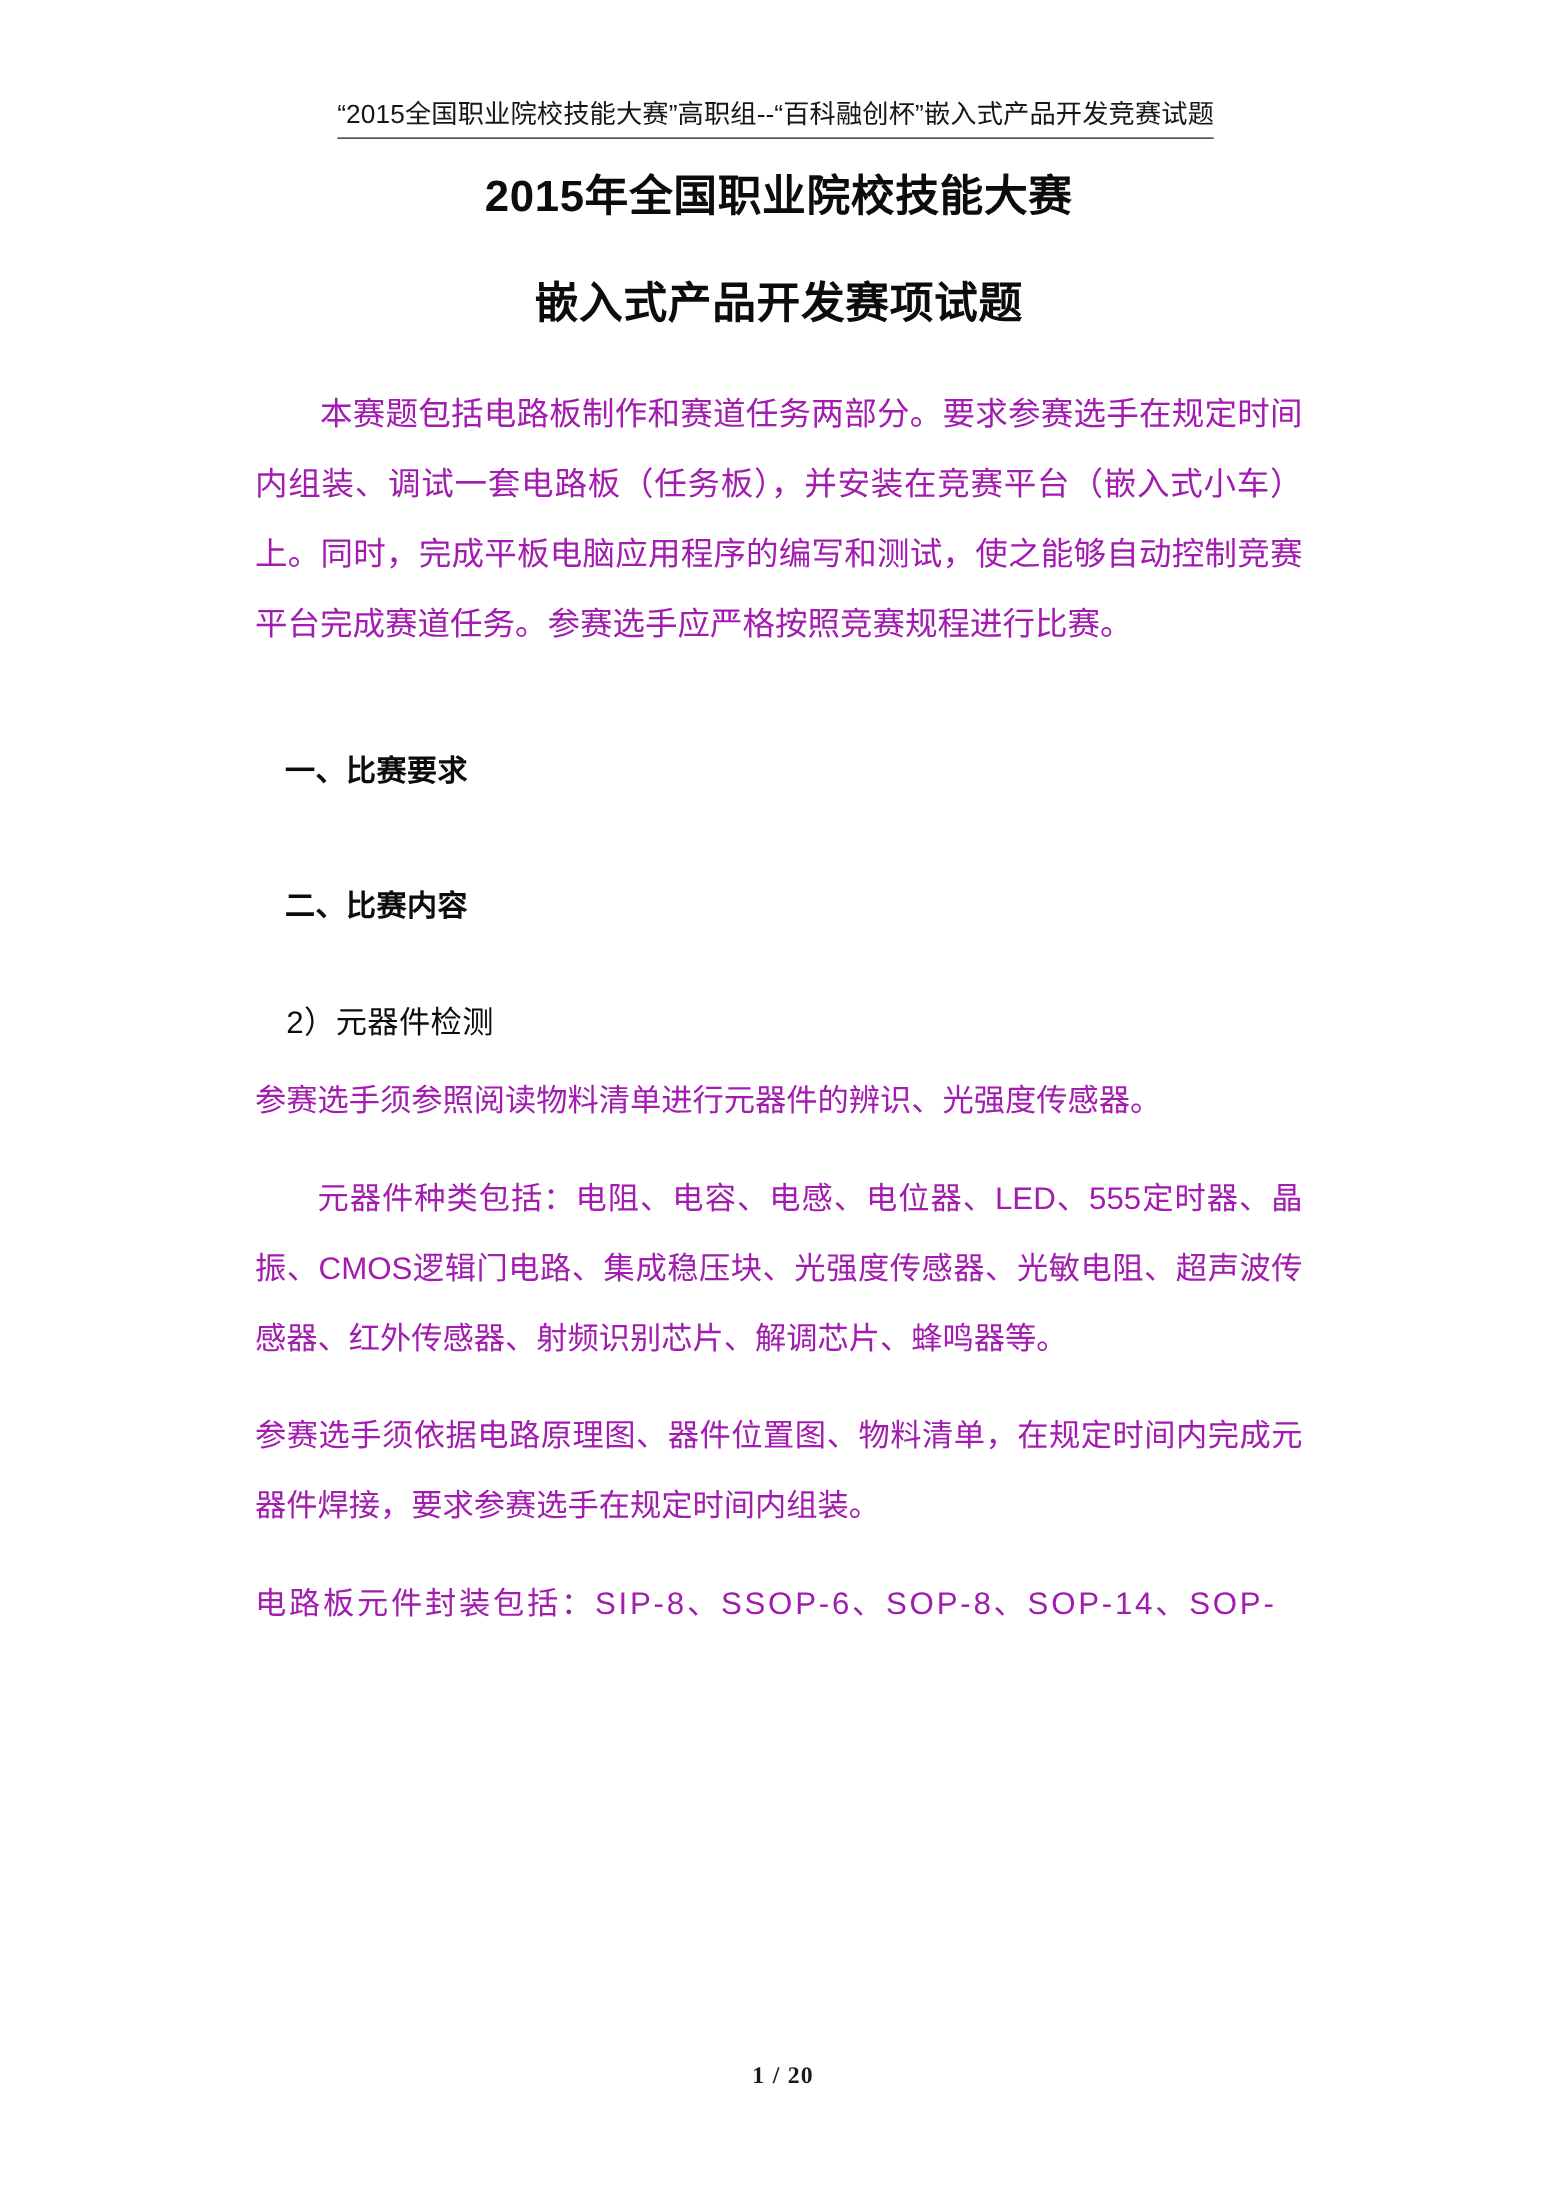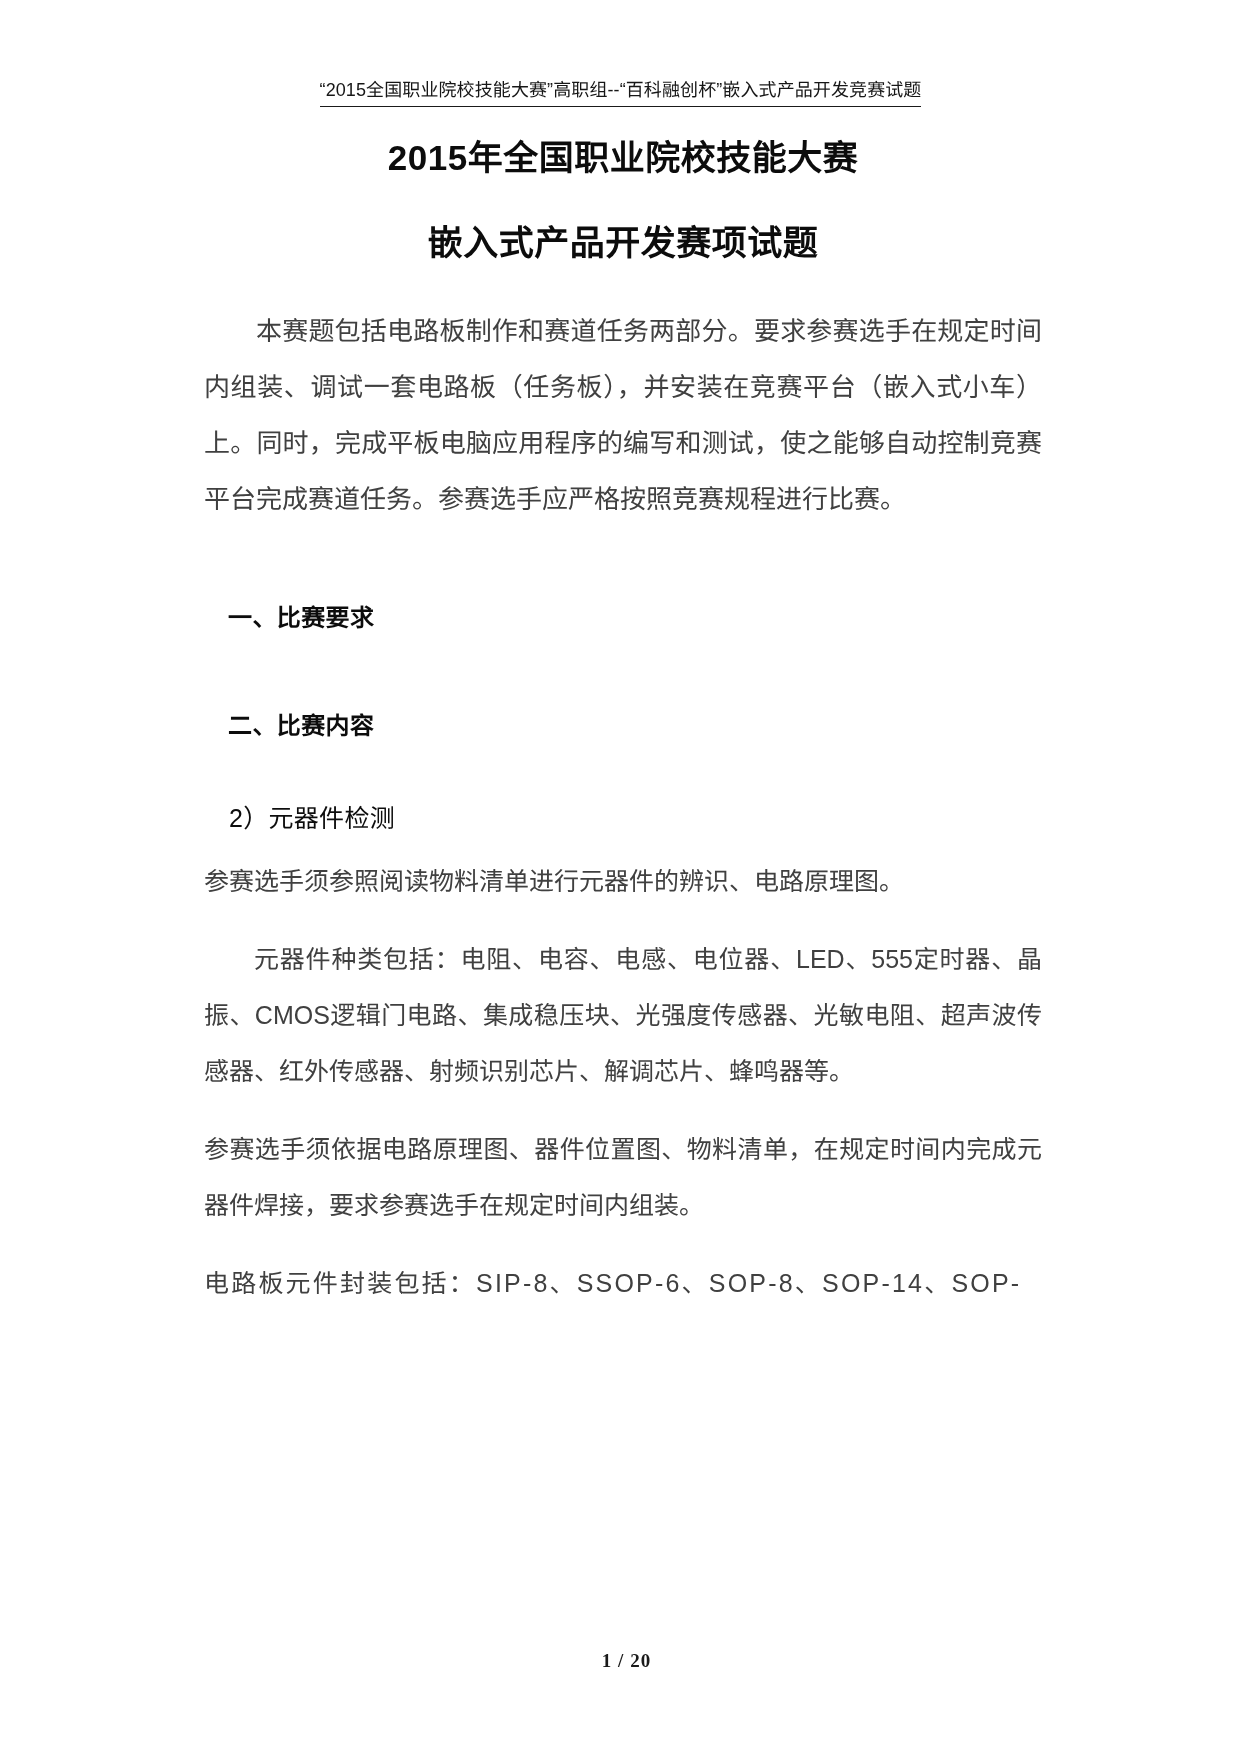--- a/index.html
+++ b/index.html
@@ -27,21 +27,21 @@
   .header-zone {
     position: absolute;
     top: 78px;
     left: 0;
     right: 0;
     display: flex;
     justify-content: center;
   }
   .header-text {
     font-family: "Liberation Sans", "DejaVu Sans", sans-serif;
-    font-size: 18px;
+    font-size: 21px;
     line-height: 1.35;
     letter-spacing: 0.1px;
     color: #161616;
     white-space: nowrap;
     border-bottom: 1.2px solid #1a1a1a;
     padding-bottom: 4px;
   }
 
   
   .content {
@@ -65,21 +65,21 @@
   .doc-title.second { margin: 0; padding-top: 50px; }
 
   
   p.body-par {
     margin: 0;
     font-size: 26px;
     line-height: 56px;
     text-align: justify;
     text-justify: inter-ideograph;
     text-indent: 2em;
-    color: #404040;
+    color: #a21caf;
     font-family: "Liberation Serif", "DejaVu Serif", serif;
   }
   p.body-par.no-indent { text-indent: 0; }
 
   .par-intro { padding-top: 44px; }
 
   
   .part-heading {
     text-align: center;
     font-family: "Liberation Sans", "DejaVu Sans", sans-serif;
@@ -162,21 +162,21 @@
     <p class="body-par par-intro">本赛题包括电路板制作和赛道任务两部分。要求参赛选手在规定时间内组装、调试一套电路板（任务板），并安装在竞赛平台（嵌入式小车）上。同时，完成平板电脑应用程序的编写和测试，使之能够自动控制竞赛平台完成赛道任务。参赛选手应严格按照竞赛规程进行比赛。</p>
 
 
     <h3 class="section-heading sec-1">一、比赛要求</h3>
 
 
     <h3 class="section-heading sec-2">二、比赛内容</h3>
 
     <div class="sub-item sub-1">2）元器件检测</div>
 
-    <p class="body-par sans-par no-indent gap-s">参赛选手须参照阅读物料清单进行元器件的辨识、电路原理图。</p>
+    <p class="body-par sans-par no-indent gap-s">参赛选手须参照阅读物料清单进行元器件的辨识、光强度传感器。</p>
 
     <p class="body-par sans-par gap-s">元器件种类包括：电阻、电容、电感、电位器、LED、555定时器、晶振、CMOS逻辑门电路、集成稳压块、光强度传感器、光敏电阻、超声波传感器、红外传感器、射频识别芯片、解调芯片、蜂鸣器等。</p>
 
 
     <p class="body-par sans-par no-indent gap-s">参赛选手须依据电路原理图、器件位置图、物料清单，在规定时间内完成元器件焊接，要求参赛选手在规定时间内组装。</p>
 
     <p class="body-par sans-par no-indent tracked gap-s">电路板元件封装包括：SIP-8、SSOP-6、SOP-8、SOP-14、SOP-</p>
 
   </div>
 

